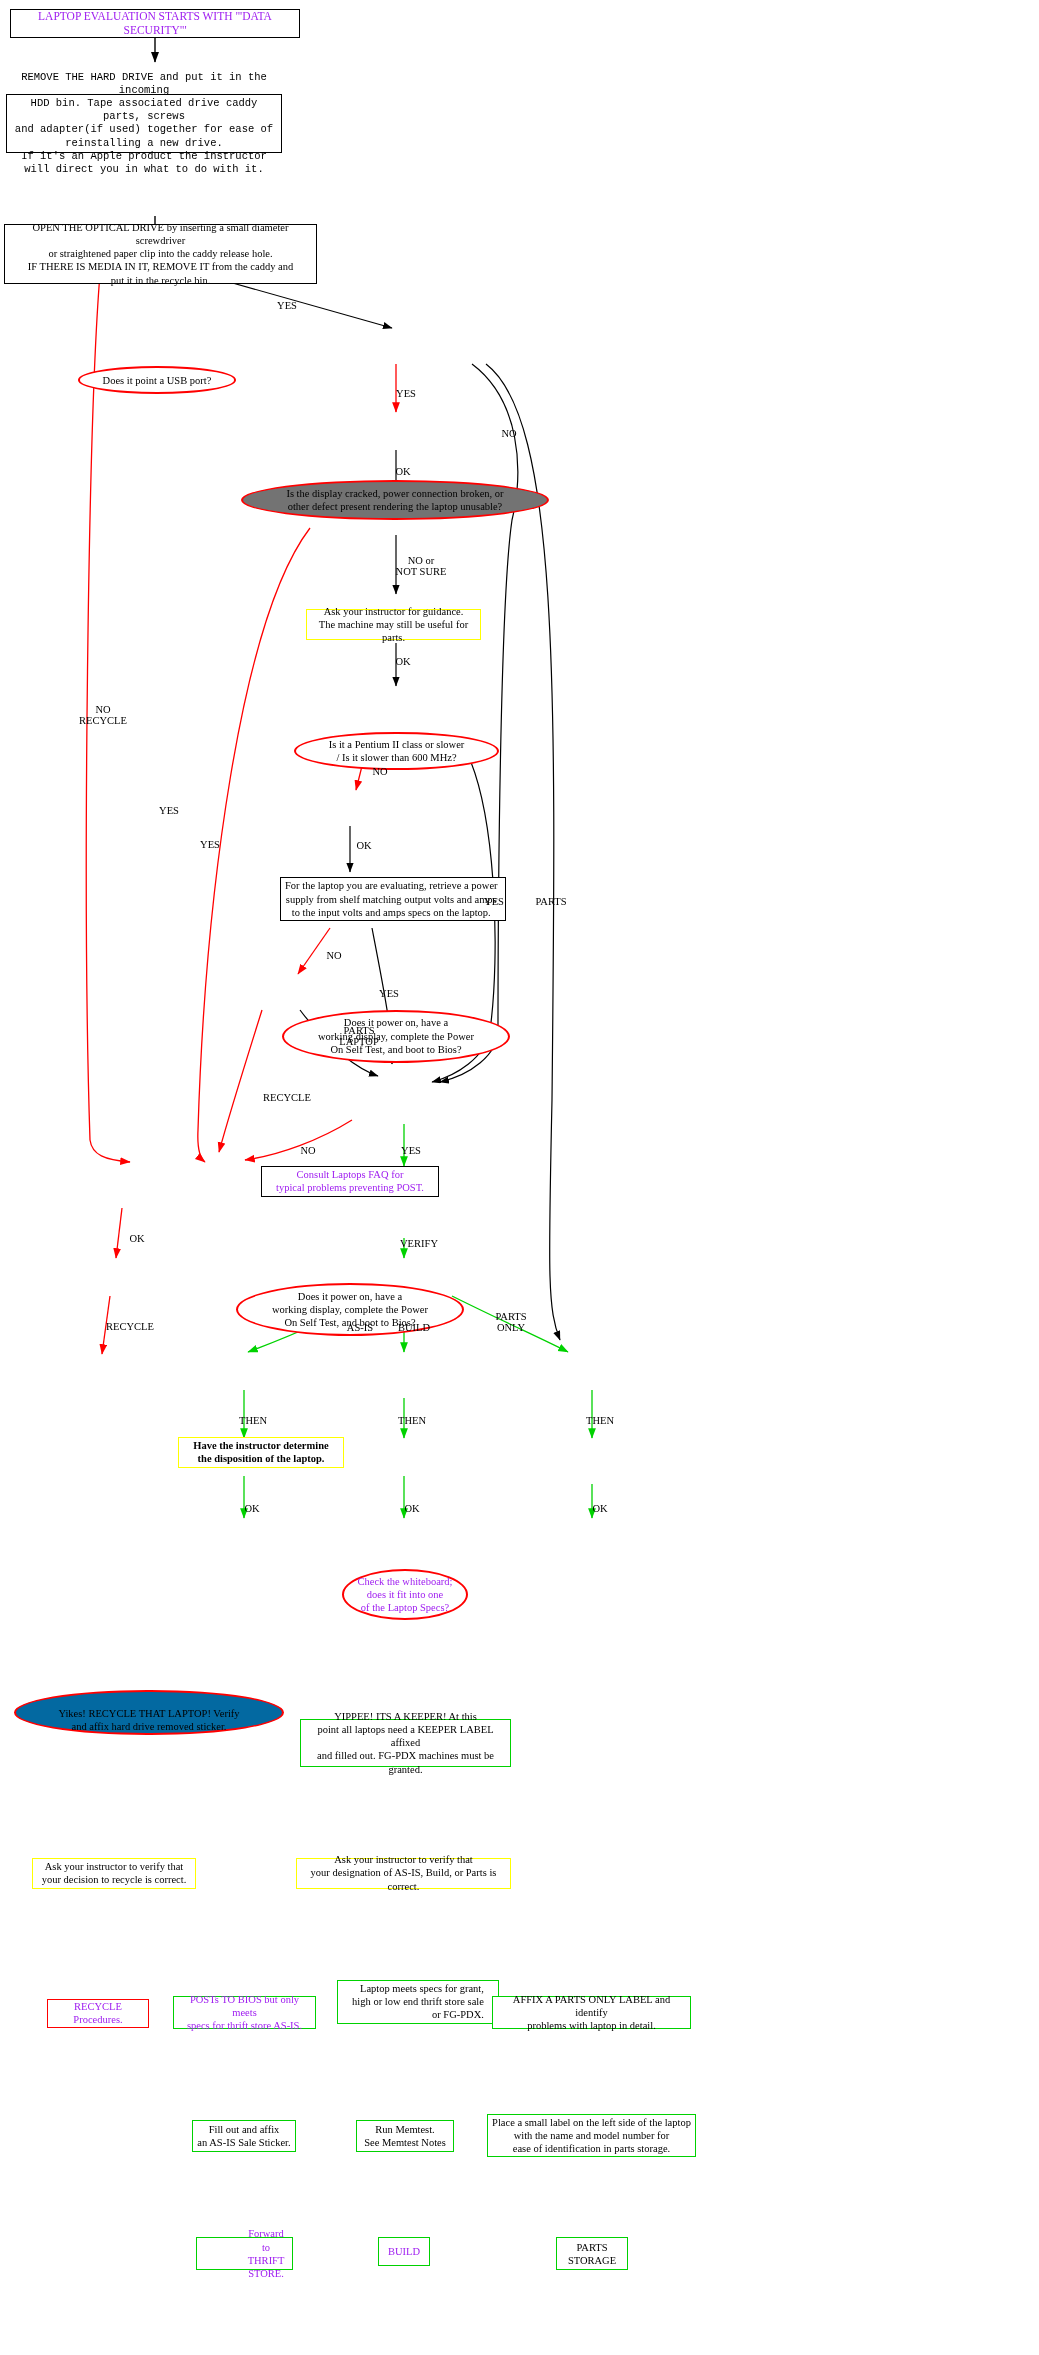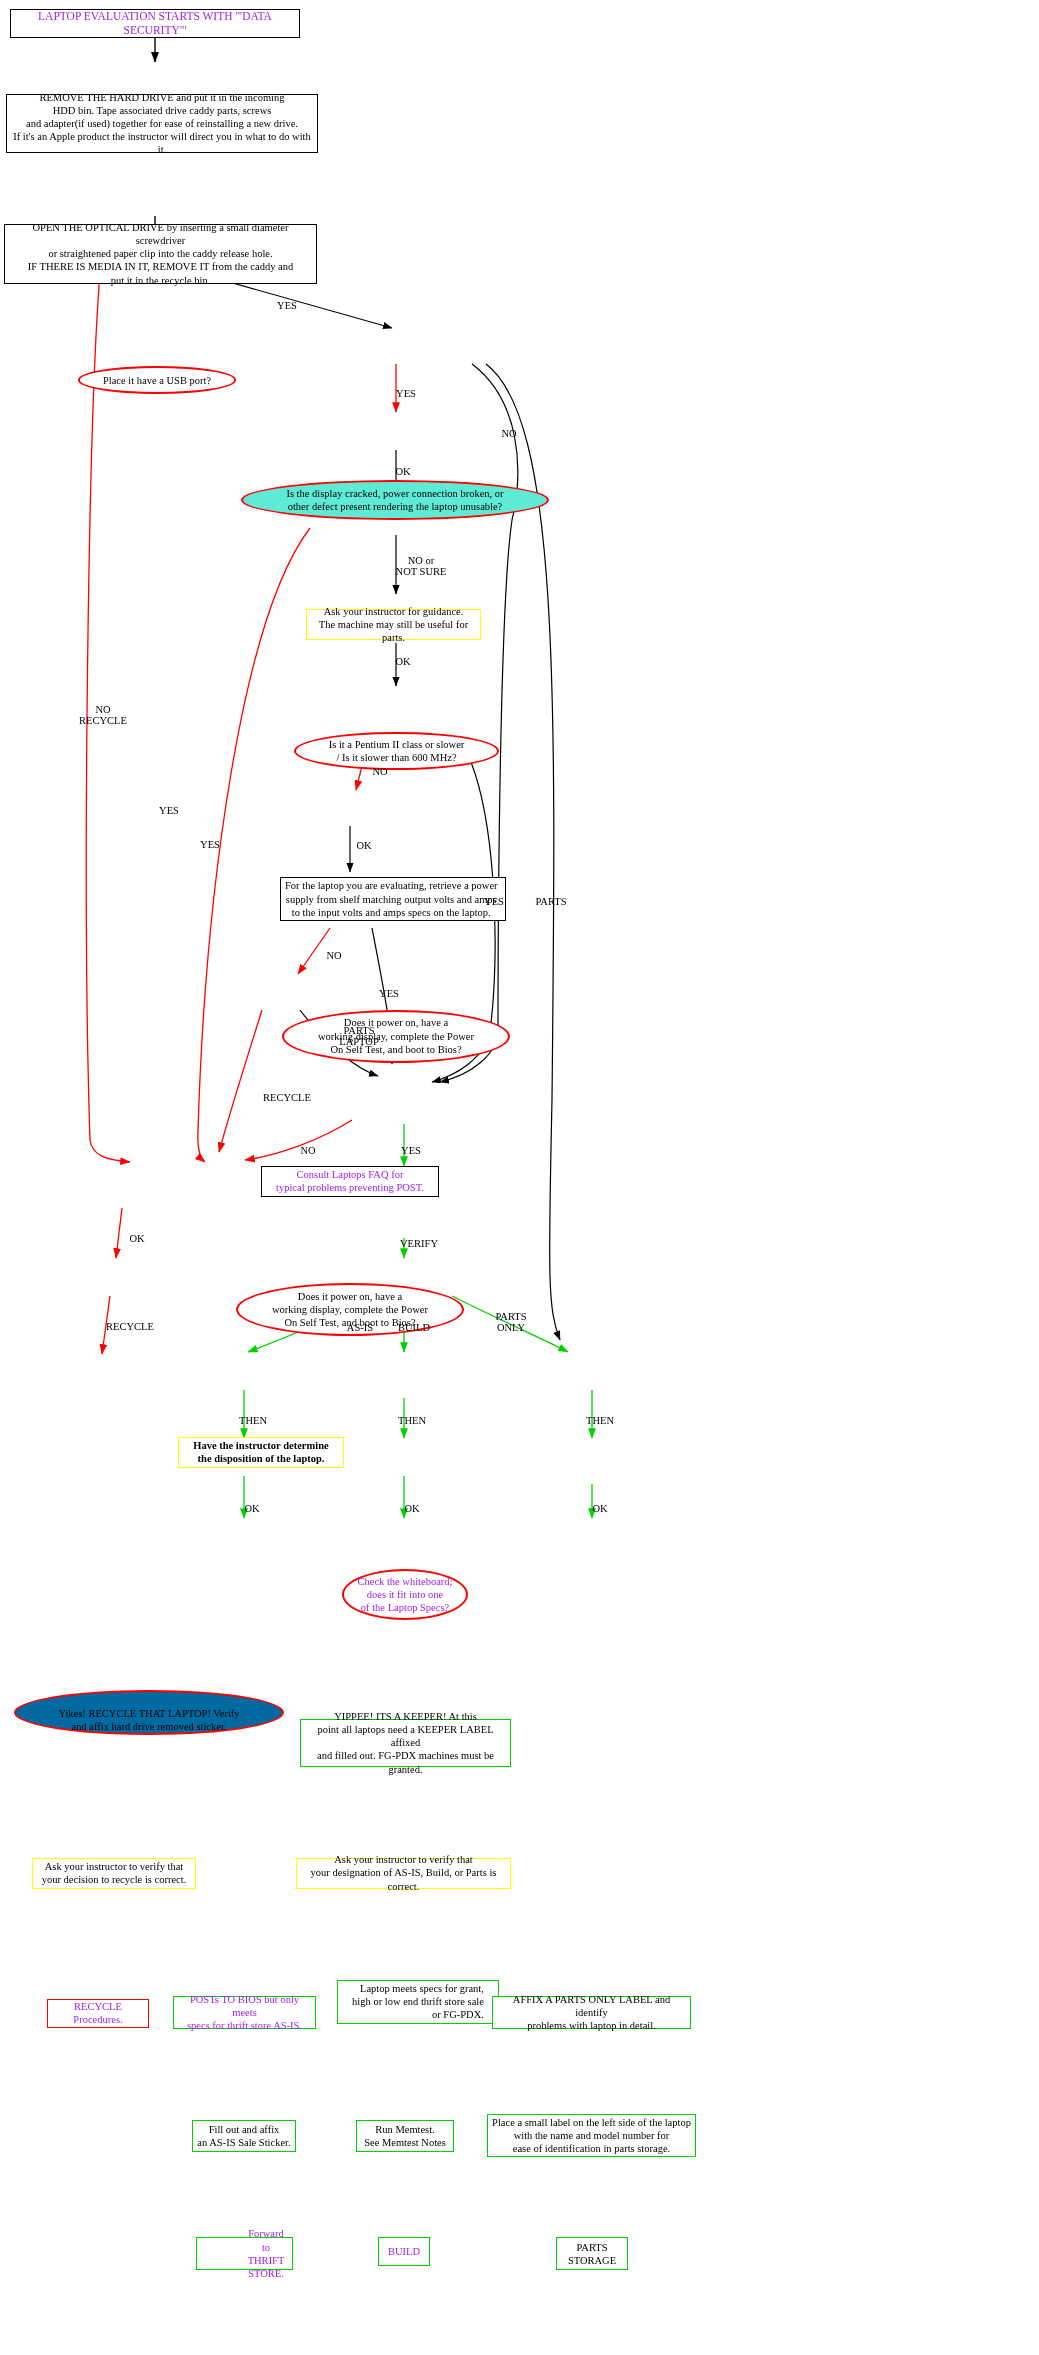--- a/index.html
+++ b/index.html
@@ -93,36 +93,36 @@
     <line x1="404" y1="1476" x2="404" y2="1518" stroke="#00d200" stroke-width="1.3" marker-end="url(#ahg)"></line>
 
     <line x1="592" y1="1484" x2="592" y2="1518" stroke="#00d200" stroke-width="1.3" marker-end="url(#ahg)"></line>
   </g>
 </svg>
 
 <div id="nodes">
       <div style="position: absolute; box-sizing: border-box; display: flex; align-items: center; justify-content: center; text-align: center; background: rgb(255, 255, 255); line-height: 1.25; left: 10px; top: 8.83125px; width: 290px; height: 29.202px; border: 1.8px solid rgb(0, 0, 0); color: rgb(160, 32, 240); font-size: 11.5px;">
         <div style="padding: 0px 4px; white-space: pre-line;">LAPTOP EVALUATION STARTS WITH "'DATA SECURITY"'</div>
       </div>
-      <div style="position: absolute; box-sizing: border-box; display: flex; align-items: center; justify-content: center; text-align: center; background: rgb(255, 255, 255); line-height: 1.25; left: 6px; top: 94.2px; width: 312px; height: 58.404px; border: 1.8px solid rgb(0, 0, 0); color: rgb(0, 0, 0); font-size: 10.5px;">
+      <div style="position: absolute; box-sizing: border-box; display: flex; align-items: center; justify-content: center; text-align: center; background: rgb(255, 255, 255); line-height: 1.25; left: 6px; top: 94.2px; width: 276px; height: 58.404px; border: 1.8px solid rgb(0, 0, 0); color: rgb(0, 0, 0); font-size: 10.5px; font-family: Liberation Mono, monospace;">
         <div style="padding: 0px 4px; white-space: pre-line;">REMOVE THE HARD DRIVE and put it in the incoming
 HDD bin. Tape associated drive caddy  parts, screws
 and adapter(if used) together for ease of reinstalling a new drive.
 If it's an Apple product the instructor will direct you in what to do with it.</div>
       </div>
       <div style="position: absolute; box-sizing: border-box; display: flex; align-items: center; justify-content: center; text-align: center; background: rgb(255, 255, 255); line-height: 1.25; left: 4px; top: 223.725px; width: 313px; height: 60.2291px; border: 1.8px solid rgb(0, 0, 0); color: rgb(0, 0, 0); font-size: 10.5px;">
         <div style="padding: 0px 4px; white-space: pre-line;">OPEN THE OPTICAL DRIVE by inserting a small diameter screwdriver
 or straightened paper clip into the caddy release hole.
 IF THERE IS MEDIA IN IT, REMOVE IT from the caddy and
 put it in the recycle bin.</div>
       </div>
       <div style="position: absolute; box-sizing: border-box; display: flex; align-items: center; justify-content: center; text-align: center; background: rgb(255, 255, 255); line-height: 1.25; left: 78px; top: 366.497px; width: 158px; height: 27.3769px; border: 2.4px solid rgb(255, 0, 0); color: rgb(0, 0, 0); font-size: 10.5px; border-radius: 50%;">
-        <div style="padding: 0px 4px; white-space: pre-line;">Place it have a USB port?</div>
-      </div>
-      <div style="position: absolute; box-sizing: border-box; display: flex; align-items: center; justify-content: center; text-align: center; background: #5eead4; line-height: 1.25; left: 241px; top: 479.831px; width: 308px; height: 40.1528px; border: 2.4px solid rgb(255, 0, 0); color: rgb(0, 0, 0); font-size: 10.5px; border-radius: 50%;">
+        <div style="padding: 0px 4px; white-space: pre-line;">Does it point a USB port?</div>
+      </div>
+      <div style="position: absolute; box-sizing: border-box; display: flex; align-items: center; justify-content: center; text-align: center; background: #737373; line-height: 1.25; left: 241px; top: 479.831px; width: 308px; height: 40.1528px; border: 2.4px solid rgb(255, 0, 0); color: rgb(0, 0, 0); font-size: 10.5px; border-radius: 50%;">
         <div style="padding: 0px 4px; white-space: pre-line;">Is the display cracked, power connection broken, or
 other defect present rendering the laptop unusable?</div>
       </div>
       <div style="position: absolute; box-sizing: border-box; display: flex; align-items: center; justify-content: center; text-align: center; background: rgb(255, 255, 255); line-height: 1.25; left: 306px; top: 609.356px; width: 175px; height: 31.0271px; border: 1.8px solid rgb(255, 255, 0); color: rgb(0, 0, 0); font-size: 10.5px;">
         <div style="padding: 0px 4px; white-space: pre-line;">Ask your instructor for guidance.
 The machine may still be useful for parts.</div>
       </div>
       <div style="position: absolute; box-sizing: border-box; display: flex; align-items: center; justify-content: center; text-align: center; background: rgb(255, 255, 255); line-height: 1.25; left: 294px; top: 731.522px; width: 205px; height: 38.3276px; border: 2.4px solid rgb(255, 0, 0); color: rgb(0, 0, 0); font-size: 10.5px; border-radius: 50%;">
         <div style="padding: 0px 4px; white-space: pre-line;">Is it a Pentium II class or slower
 / Is it slower than 600 MHz?</div>

